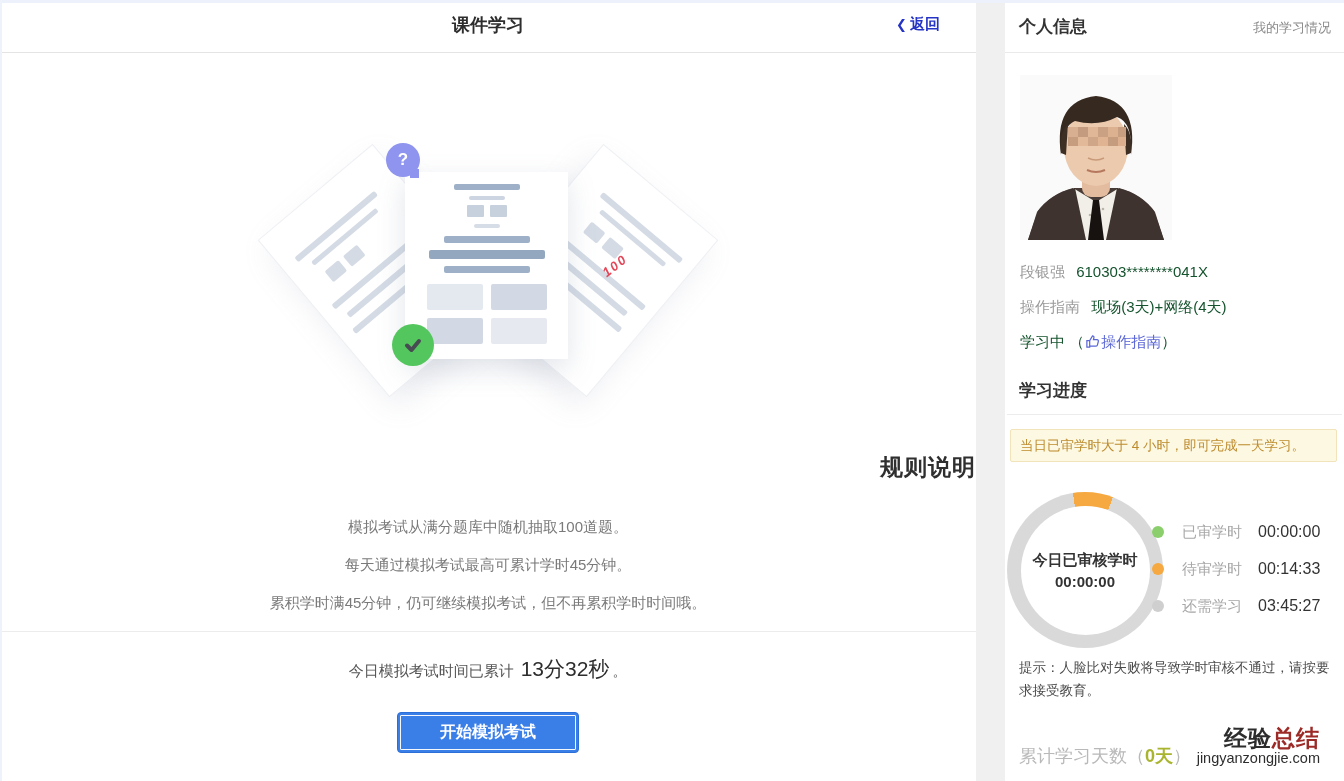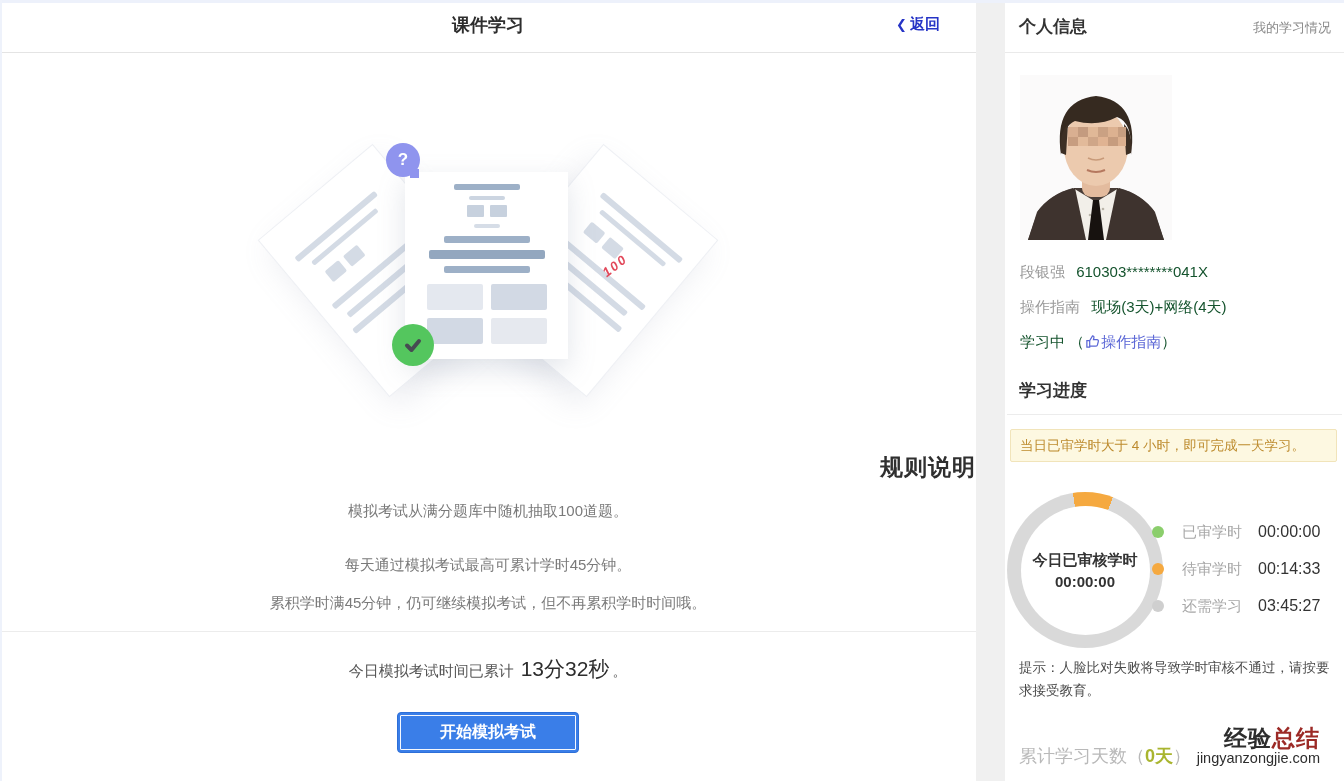--- a/index.html
+++ b/index.html
@@ -29,21 +29,21 @@
   .cgrid { position:absolute; left:50%; transform:translateX(-50%); top:112px; display:grid; grid-template-columns:56px 56px; gap:8px; }
   .cgrid div { height:26px; border-radius:2px; }
   .qbubble { position:absolute; left:98px; top:33px; width:34px; height:34px; border-radius:50%; background:#8f94ee; color:#fff; font-weight:bold; font-size:17px; display:flex; align-items:center; justify-content:center; z-index:3; }
   .qbubble::after { content:""; position:absolute; right:1px; bottom:-1px; width:9px; height:9px; background:#8f94ee; }
   .checkc { position:absolute; left:104px; top:214px; width:42px; height:42px; border-radius:50%; background:#54c65e; z-index:3; display:flex; align-items:center; justify-content:center; }
   .score100 { position:absolute; left:313px; top:148px; color:#e2485a; font-size:13px; font-weight:bold; font-style:italic; letter-spacing:2px; transform:rotate(-38deg); z-index:2; }
 
   
   .rules-title { position:absolute; top:452px; width:100%; text-align:right; font-size:23px; font-weight:bold; color:#2f2f2f; letter-spacing:1px;padding-left:8px; }
   .rule-line { position:absolute; width:100%; text-align:center; font-size:15px; color:#7a7a7a; }
-  .rl1 { top:502px; } .rl2 { top:556px; } .rl3 { top:594px; }
+  .rl1 { top:518px; } .rl2 { top:556px; } .rl3 { top:594px; }
   .divider-main { position:absolute; left:0; top:631px; width:100%; height:1px; background:#ececec; }
   .accum { position:absolute; top:655px; width:100%; display:flex; justify-content:center; align-items:baseline; font-size:15px; color:#555; }
   .accum .dur { font-size:21px; color:#2d2d2d; margin:0 3px 0 7px; }
   .start-btn { position:absolute; top:712px; left:50%; transform:translateX(-50%); width:182px; height:41px; background:#3a7ee8; border:1px solid #2d6fd8; border-radius:4px; color:#fff; font-size:16px; font-weight:bold; outline:1px solid rgba(255,255,255,.95); outline-offset:-4px; cursor:pointer; font-family:inherit; }
 
   
   .sidebar { position:absolute; left:1005px; top:0; width:339px; height:781px; background:#fff; }
   .sb-header { position:absolute; top:0; left:0; right:0; height:53px; border-bottom:1px solid #eaeaea; }
   .sb-title { position:absolute; left:14px; top:15px; font-size:17px; font-weight:bold; color:#333; }
   .sb-link { position:absolute; right:13px; top:19px; font-size:13px; color:#8a8a8a; cursor:pointer; }

